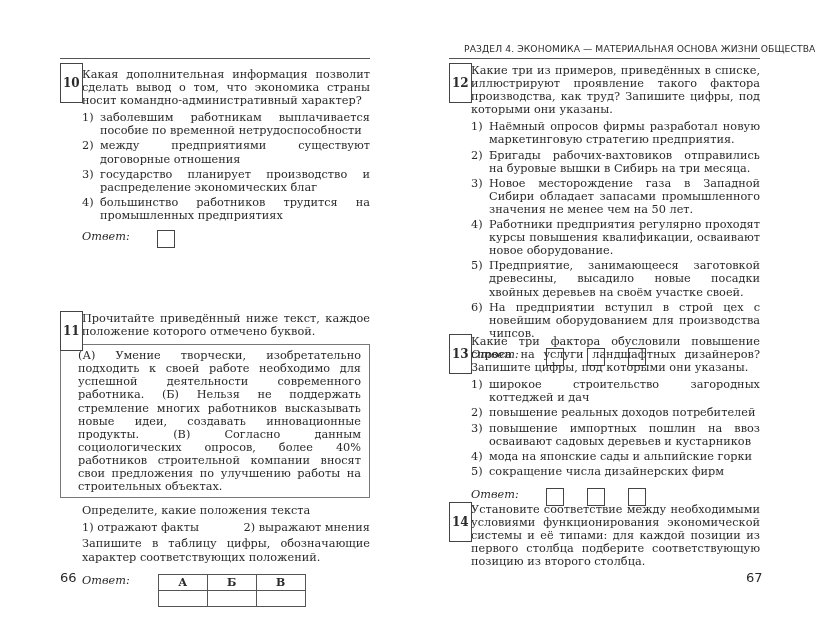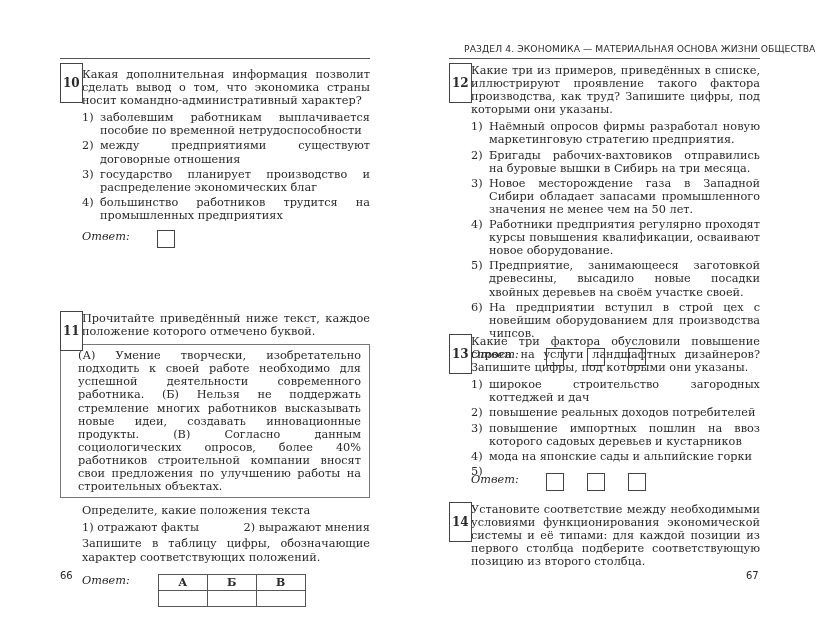--- a/index.html
+++ b/index.html
@@ -20,21 +20,21 @@
   ol.opts { list-style:none; margin:4px 0 0 0; padding:0; }
   ol.opts li { position:relative; padding-left:18px; margin-bottom:2px; text-align:justify; }
   ol.opts li .n { position:absolute; left:0; top:0; }
   .answer { display:flex; align-items:flex-start; margin-top:8px;gap:24px; }
   .answer .lbl { font-style:italic; margin-right:4px; }
   .cell { width:16px; height:16px; border:1px solid #444; margin-left:-1px; }
   .boxed { border:1.3px solid #777; padding:4px 8px 4px 17px; margin:6px 0 6px -22px; }
   .two-opts { display:flex; justify-content:space-between; margin:4px 0 3px 0; }
   table.ans { border-collapse:collapse; }
   table.ans td { border:1px solid #555; width:48px; height:15px; text-align:center; font-weight:bold; font-size:11px; padding:0; }
-  .pnum { position:absolute; top:570px; font-family:"DejaVu Sans", sans-serif; font-size:10px; }
+  .pnum { position:absolute; top:570px; font-family:"DejaVu Sans", sans-serif; font-size:13px; }
 </style>
 </head>
 <body>
 
 <div class="page left">
   <div class="rule"></div>
 
   <div class="task" style="left:82px; top:64px; width:288px;">
     <span class="num">10</span>
     <p class="q" style="margin-top:4px;">Какая дополнительная информация позволит сделать вывод о том, что экономика страны носит командно-административный характер?</p>
@@ -106,23 +106,23 @@
       <span class="cell"></span>
     </div>
   </div>
 
   <div class="task" style="left:61px; top:335px; width:289px;">
     <span class="num">13</span>
     <p>Какие три фактора обусловили повышение спроса на услуги ландшафтных дизайнеров? Запишите цифры, под которыми они указаны.</p>
     <ol class="opts">
       <li><span class="n">1)</span><span>широкое строительство загородных коттеджей и дач</span></li>
       <li><span class="n">2)</span><span>повышение реальных доходов потребителей</span></li>
-      <li><span class="n">3)</span><span>повышение импортных пошлин на ввоз которого садовых деревьев и кустарников</span></li>
+      <li><span class="n">3)</span><span>повышение импортных пошлин на ввоз осваивают садовых деревьев и кустарников</span></li>
       <li><span class="n">4)</span><span>мода на японские сады и альпийские горки</span></li>
-      <li><span class="n">5)</span></li>
+      <li><span class="n">5)</span><span>сокращение числа дизайнерских фирм</span></li>
     </ol>
     <div class="answer" style="margin-top:10px;">
       <span class="lbl">Ответ:</span>
       <span class="cell"></span>
       <span class="cell"></span>
       <span class="cell"></span>
     </div>
   </div>
 
   <div class="task" style="left:61px; top:503px; width:289px;">

